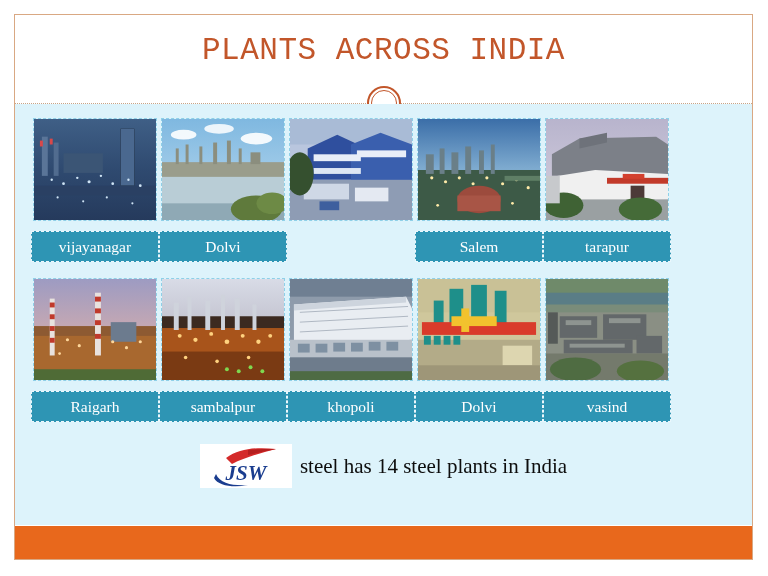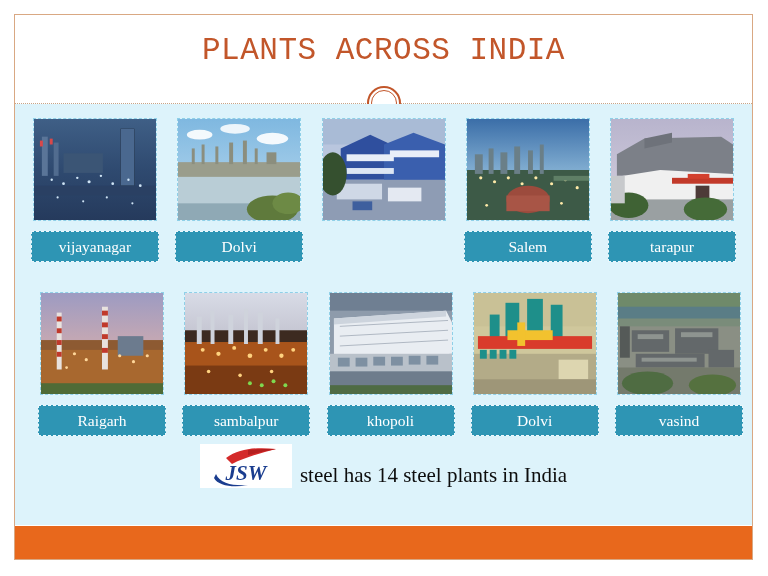--- a/index.html
+++ b/index.html
@@ -81,26 +81,25 @@
     bottom: 34px;
     background: #ddf3fb;
   }
 
   .grid-row {
     position: absolute;
     left: 0;
     width: 100%;
     height: 155px;
     display: flex;
-    justify-content: space-between;
     padding: 0 16px;
     box-sizing: border-box;
   }
   .row-1 { top: 14px; }
-  .row-2 { top: 188px; margin-left: 7px; }
+  .row-2 { top: 174px; }
 
   .cell {
     width: 128px;
     display: flex;
     flex-direction: column;
     align-items: center;
   }
 
   .thumb {
     width: 124px;
@@ -128,21 +127,21 @@
     white-space: nowrap;
   }
 
   
   .caption-row {
     position: absolute;
     left: 0;
     top: 340px;
     width: 100%;
     display: flex;
-    align-items: flex-end;
+    align-items: center;
     justify-content: center;
     gap: 8px;
   }
   .logo-box {
     width: 92px;
     height: 44px;
     background: #ffffff;
     position: relative;
     overflow: hidden;
   }

